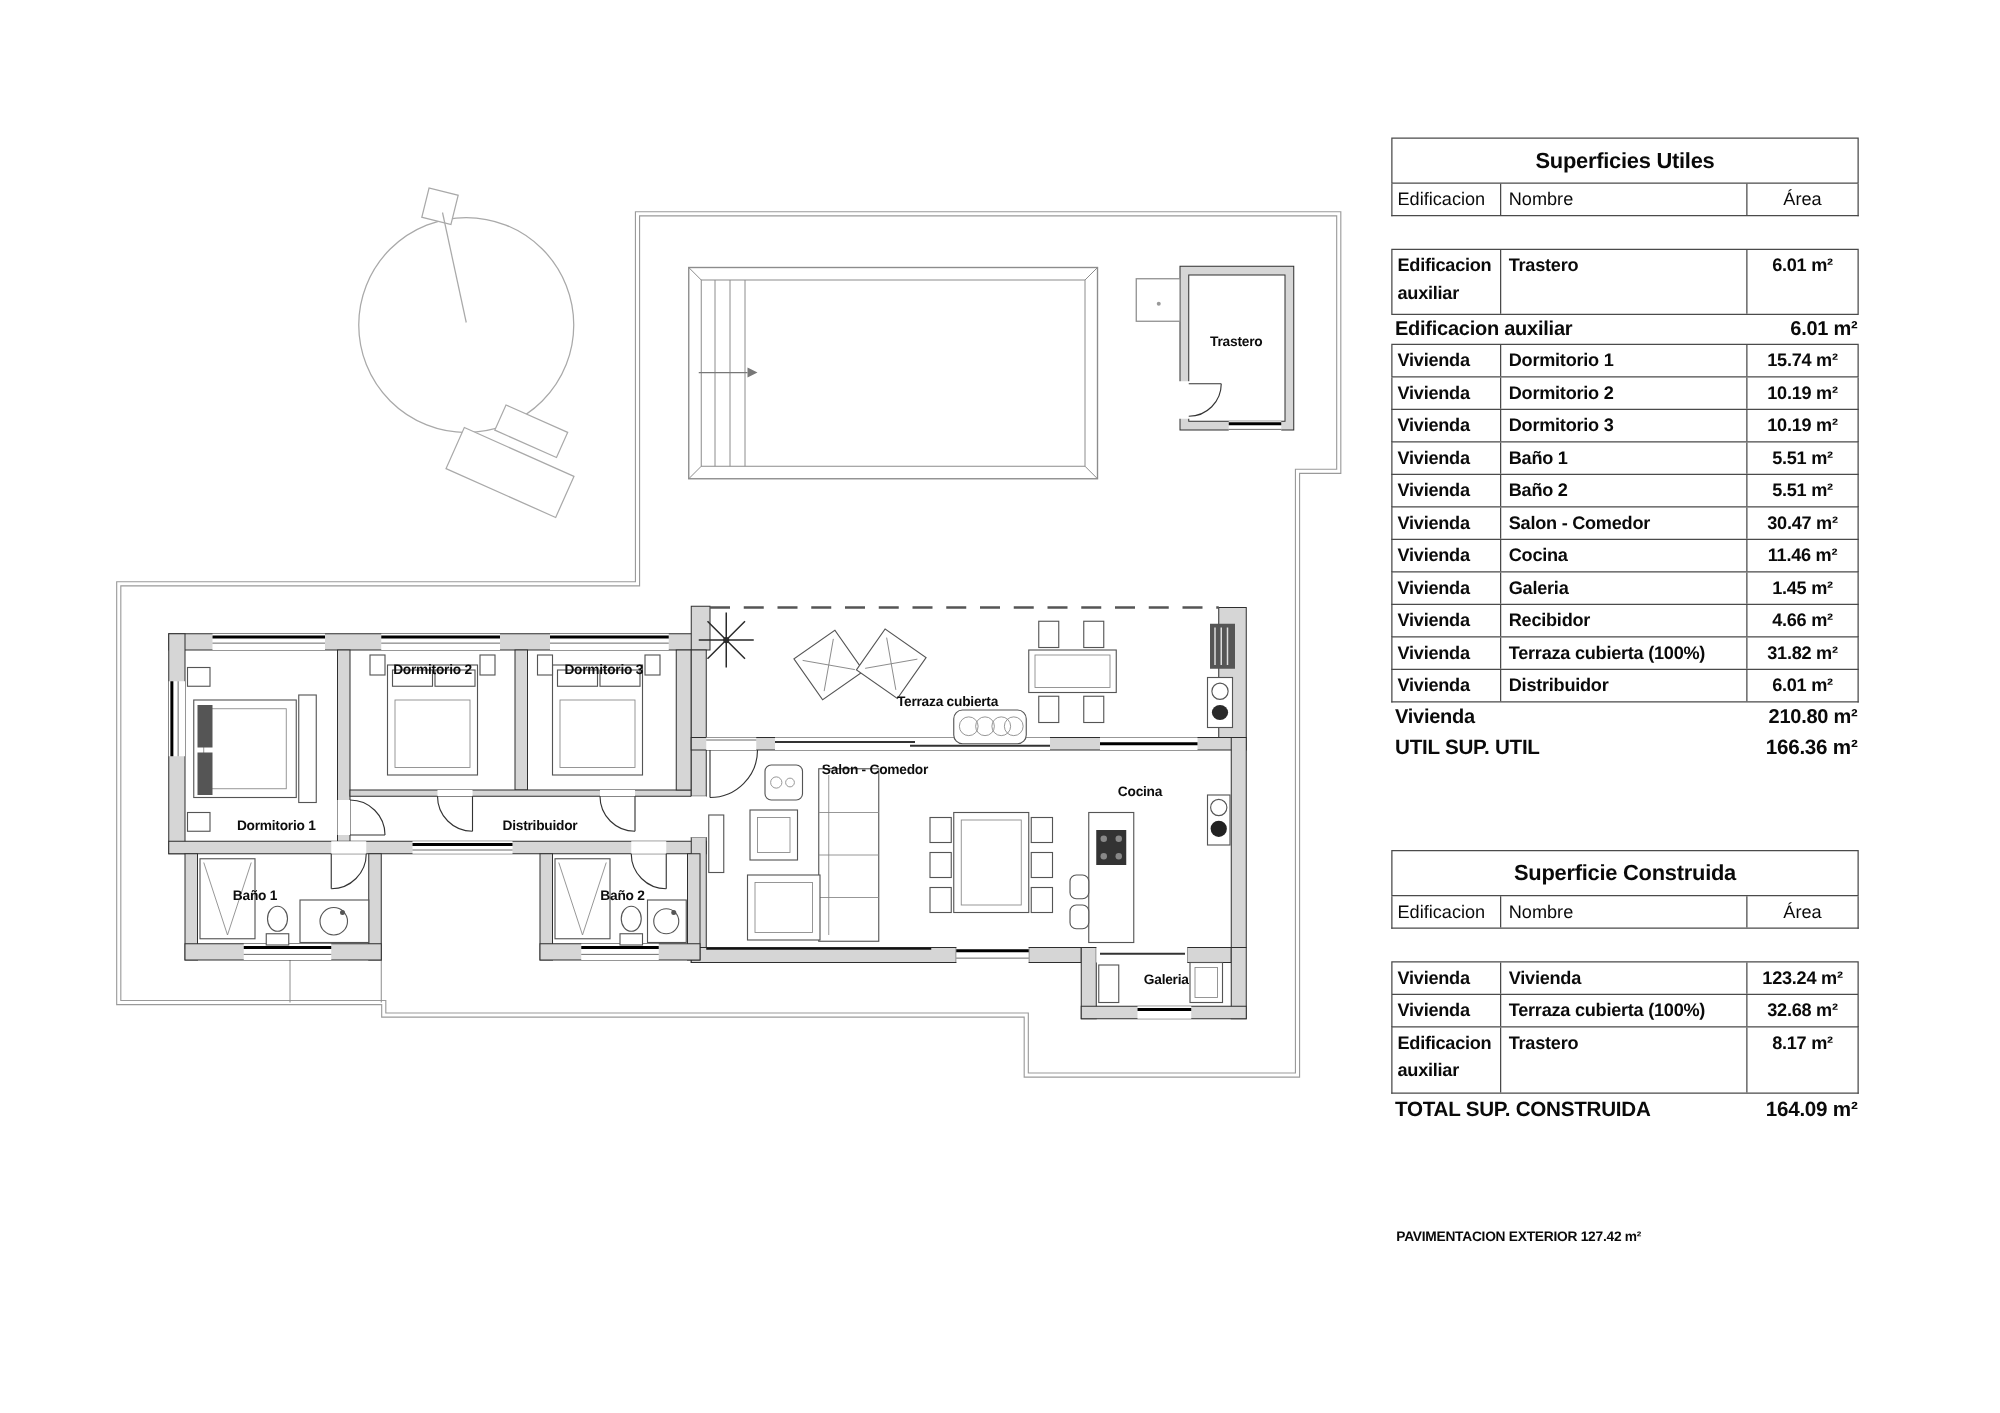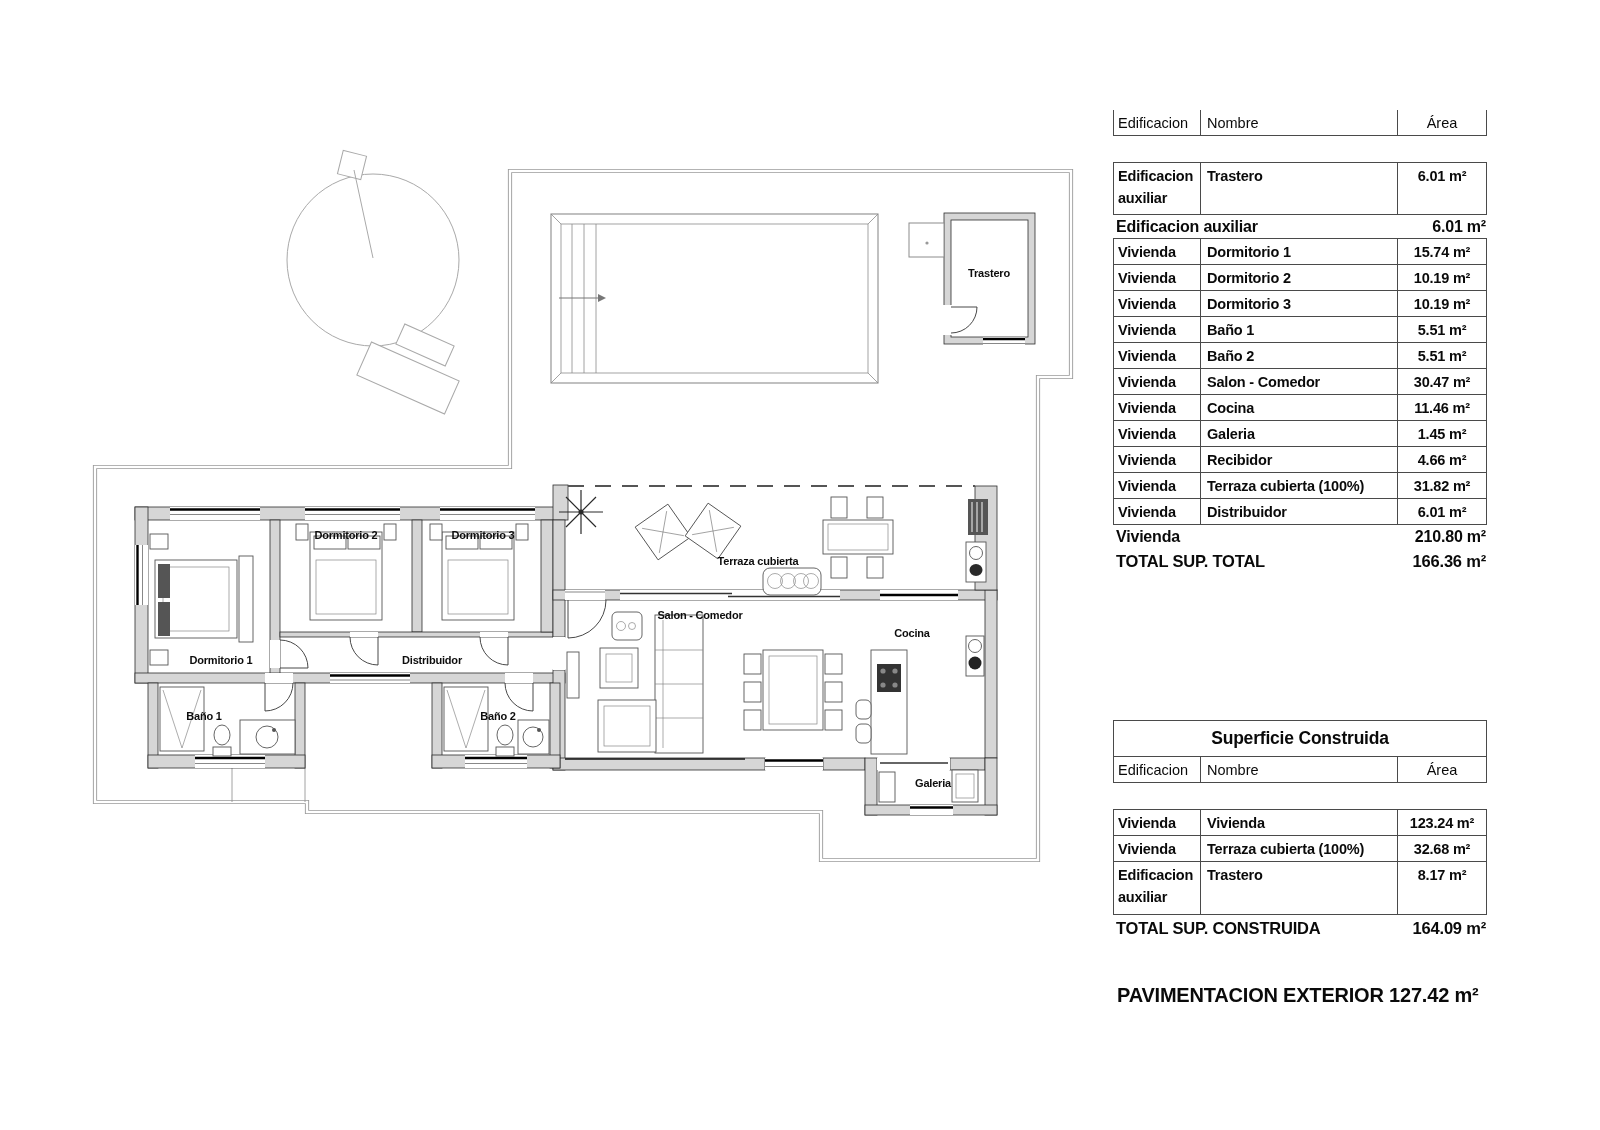--- a/index.html
+++ b/index.html
@@ -3,39 +3,39 @@
 <meta charset="utf-8">
 <style>
   *{box-sizing:border-box;margin:0;padding:0}
   html,body{width:1600px;height:1130px;background:#fff;font-family:"Liberation Sans",sans-serif;overflow:hidden}
   .stage{position:absolute;inset:0;background:#fff}
   svg.plan{position:absolute;left:0;top:0}
 
   
   .tbl{position:absolute;left:1113px;width:374px;color:#0a0a0a}
   #t1{top:110px}
-  #t2{top:720px}
+  #t2{top:680px}
   .title{border:1.4px solid #4a4a4a;height:37px;display:flex;align-items:center;justify-content:center;
          font-weight:bold;font-size:17.5px;letter-spacing:-.2px}
   .hrow{display:flex;border:1.4px solid #4a4a4a;border-top:none;height:26px;font-weight:normal;font-size:14.5px}
   .hc1{width:87px;padding-left:4px;border-right:1.4px solid #4a4a4a;display:flex;align-items:center}
   .hc2{flex:1;padding-left:6px;border-right:1.4px solid #4a4a4a;display:flex;align-items:center}
   .hc3{width:88px;display:flex;align-items:center;justify-content:center}
   .blockgap{height:26px}
   .trow{display:flex;border:1.4px solid #4a4a4a;border-top:none;font-weight:bold;font-size:14.5px;letter-spacing:-.2px}
   .trow.first{border-top:1.4px solid #4a4a4a}
   .trow .c1{width:87px;padding:2px 2px 1px 4px;border-right:1.4px solid #4a4a4a;line-height:22px}
   .trow .c2{flex:1;padding:2px 2px 1px 6px;border-right:1.4px solid #4a4a4a;line-height:22px}
   .trow .c3{width:88px;text-align:center;padding-top:2px;line-height:22px}
   .trow.tall{min-height:53px}
   .srow{display:flex;justify-content:space-between;align-items:baseline;font-weight:bold;
         font-size:16px;letter-spacing:-.2px;padding:3px 1px 2px 3px}
   .totrow{display:flex;justify-content:space-between;align-items:baseline;font-weight:bold;
         font-size:16.5px;letter-spacing:-.2px;padding:4px 1px 2px 3px}
-  .pav{position:absolute;left:1117px;top:984px;font-weight:bold;font-size:20px;letter-spacing:-.2px;color:#0a0a0a}
+  .pav{position:absolute;left:1117px;top:984px;font-weight:bold;font-size:11px;letter-spacing:-.2px;color:#0a0a0a}
 
   
   .wall{fill:#d6d6d6;stroke:#2e2e2e;stroke-width:.8}
   .gapw{fill:#fff;stroke:none}
   .winl{stroke:#000;stroke-width:2.4;fill:none}
   .wint{stroke:#555;stroke-width:.7;fill:none}
   .furn{fill:#fff;stroke:#555;stroke-width:.9}
   .furn2{fill:none;stroke:#888;stroke-width:.7}
   .door{fill:none;stroke:#333;stroke-width:.9}
   .bound{fill:none;stroke:#9a9a9a;stroke-width:4.2}
@@ -325,20 +325,21 @@
       <text class="lbl" x="204" y="720">Baño 1</text>
       <text class="lbl" x="498" y="720">Baño 2</text>
       <text class="lbl" x="700" y="619">Salon - Comedor</text>
       <text class="lbl" x="758" y="565">Terraza cubierta</text>
       <text class="lbl" x="912" y="637">Cocina</text>
       <text class="lbl" x="933" y="787">Galeria</text>
     </g>
   </svg>
 
   <div class="tbl" id="t1">
+    <div class="title">Superficies Utiles</div>
     <div class="hrow">
       <div class="hc1">Edificacion</div>
       <div class="hc2">Nombre</div>
       <div class="hc3">Área</div>
     </div>
     <div class="blockgap"></div>
 
     <div class="trow first tall">
       <div class="c1">Edificacion auxiliar</div>
       <div class="c2">Trastero</div>
@@ -403,21 +404,21 @@
       <div class="c1">Vivienda</div>
       <div class="c2">Distribuidor</div>
       <div class="c3">6.01 m²</div>
     </div>
 
     <div class="srow">
       <span>Vivienda</span>
       <span>210.80 m²</span>
     </div>
     <div class="totrow">
-      <span>TOTAL SUP. TOTAL</span>
+      <span>UTIL SUP. UTIL</span>
       <span>166.36 m²</span>
     </div>
   </div>
 
   <div class="tbl" id="t2">
     <div class="title">Superficie Construida</div>
     <div class="hrow">
       <div class="hc1">Edificacion</div>
       <div class="hc2">Nombre</div>
       <div class="hc3">Área</div>

